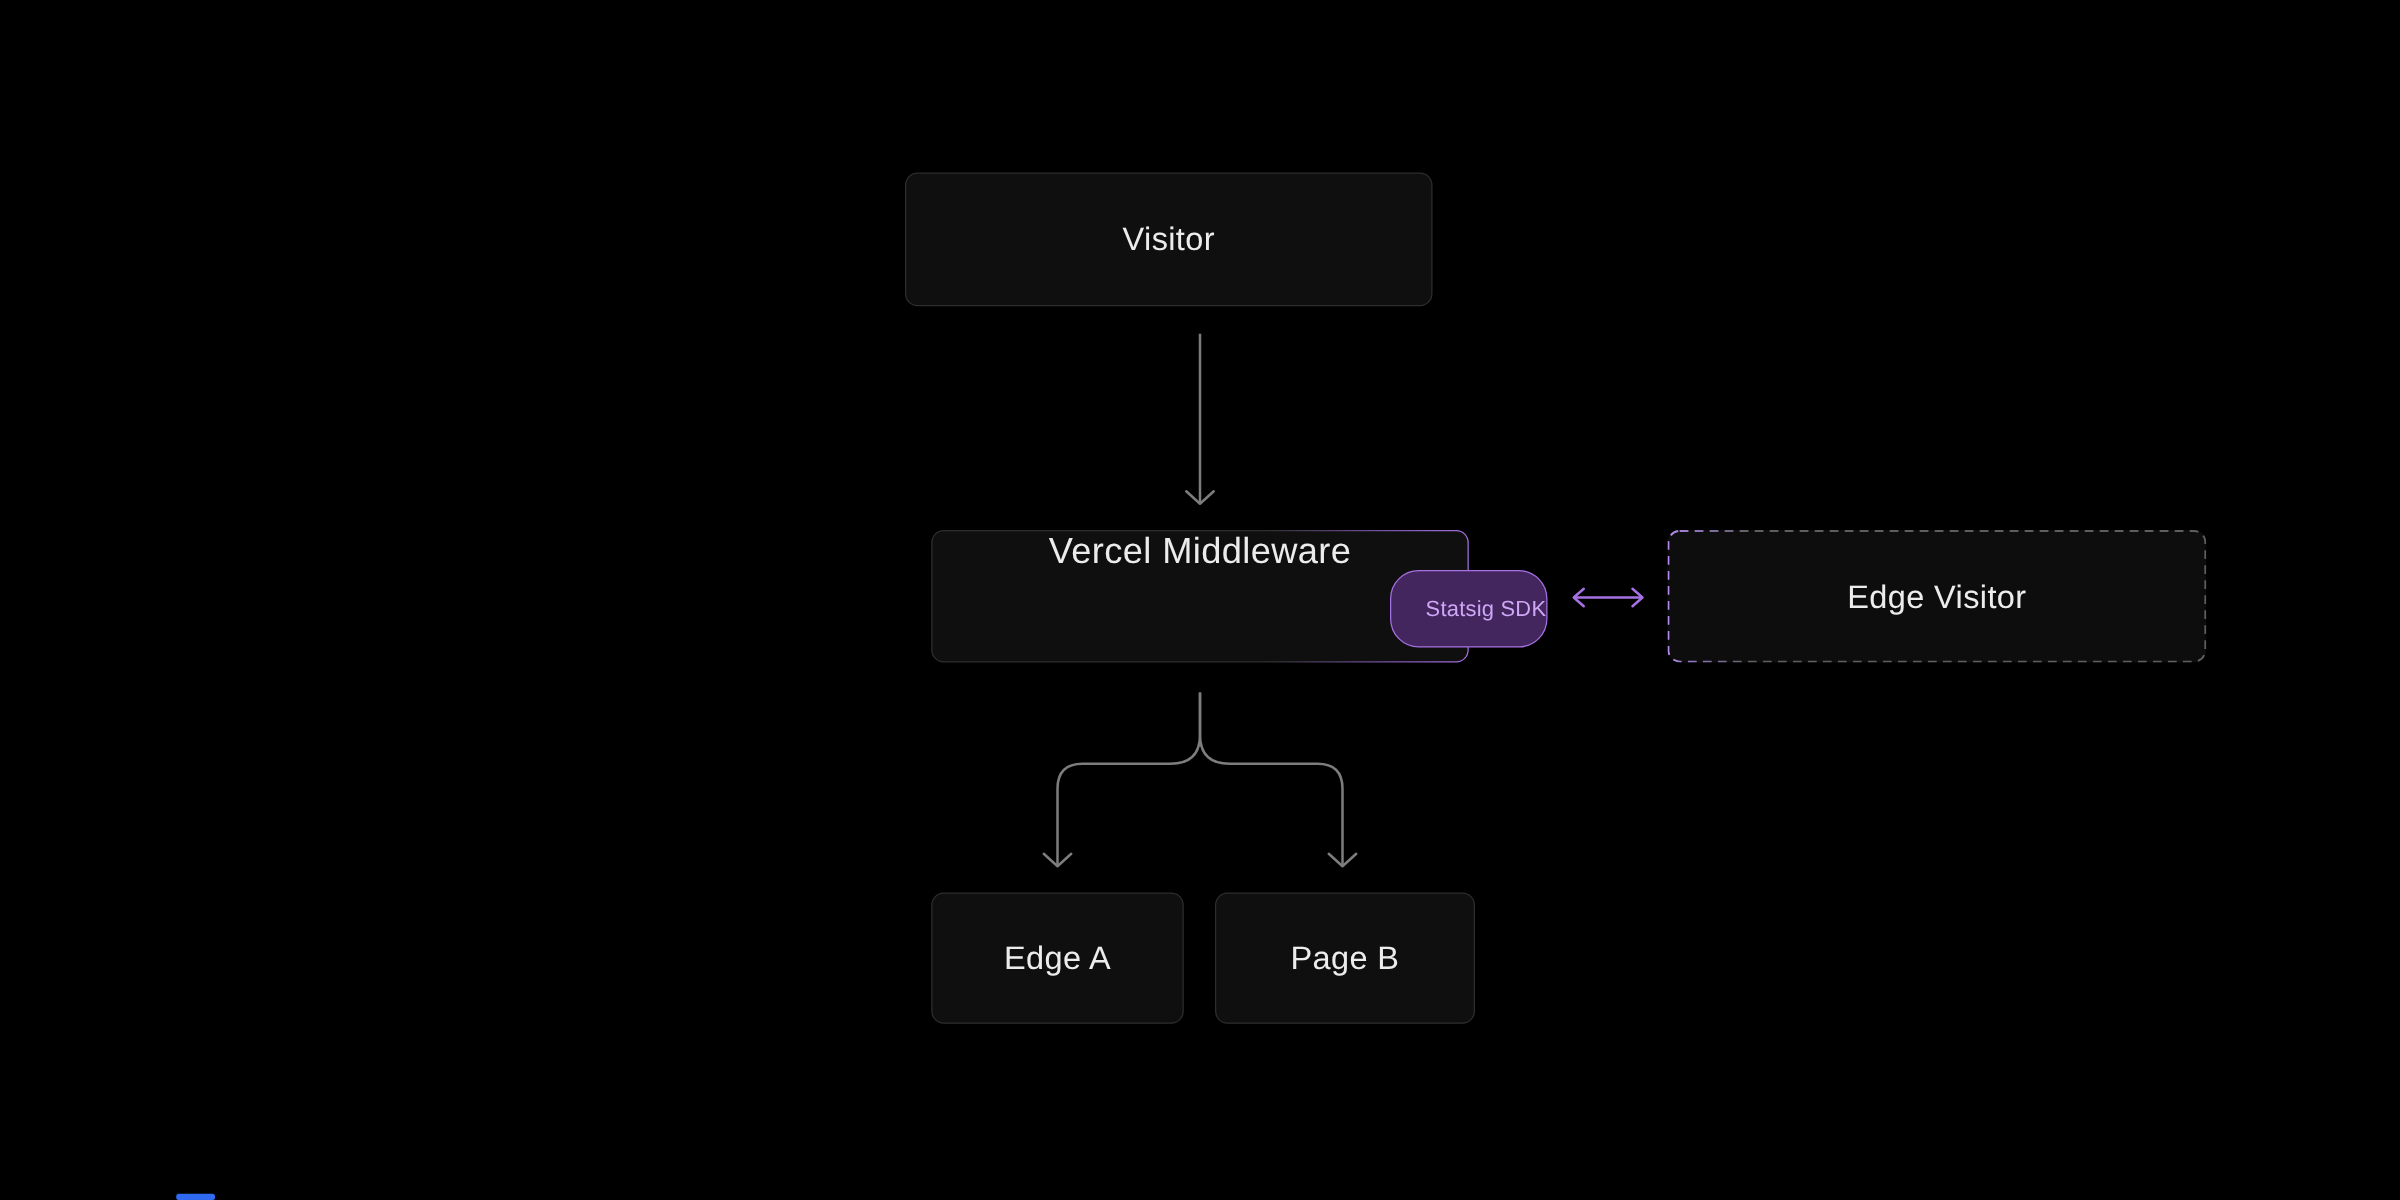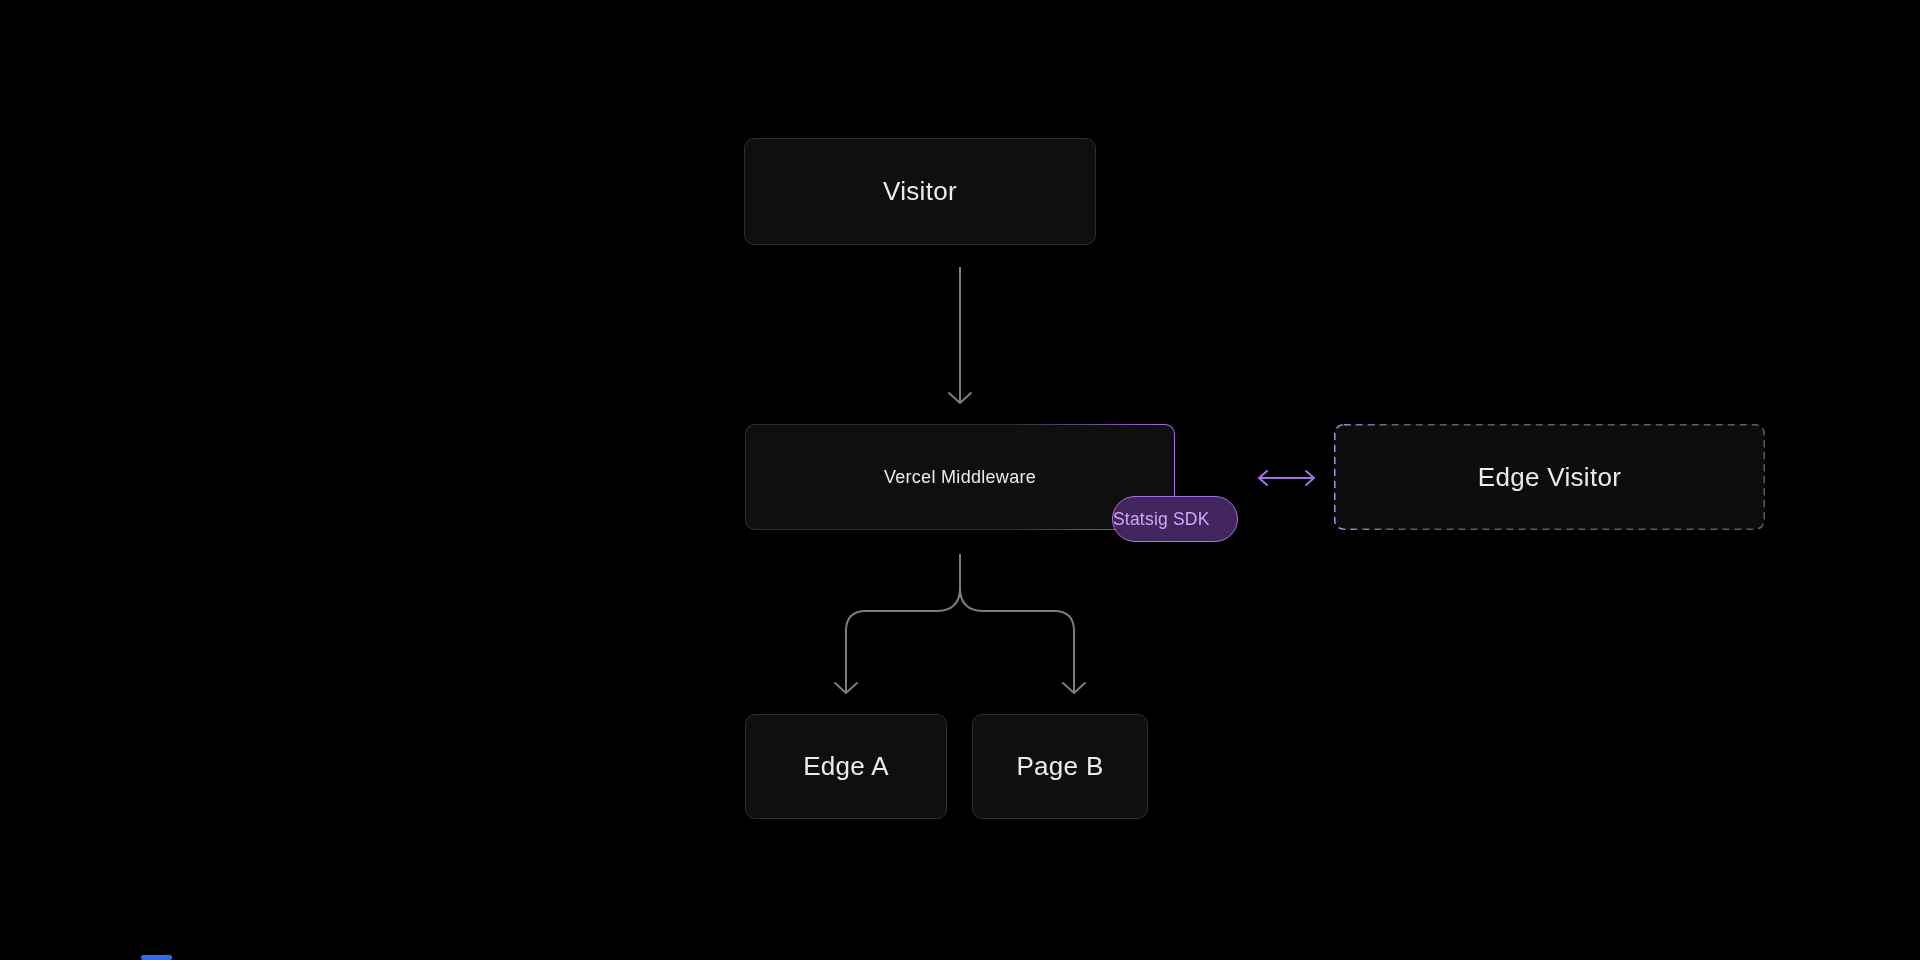--- a/index.html
+++ b/index.html
@@ -29,70 +29,69 @@
     box-sizing: border-box;
     background: var(--box-bg, #0f0f0f);
     border: 1px solid var(--box-border, #2e2e2e);
     border-radius: 10px;
     color: var(--box-text, #ececec);
     font-size: 26px;
     letter-spacing: 0.3px;
   }
   .node span { position: relative; z-index: 2; }
 
-  #node-visitor    { left: 744px;  top: 138px; width: 352px; height: 107px; }
+  #node-visitor    { left: 724px;  top: 138px; width: 422px; height: 107px; }
   #node-edge-config{ left: 1334px; top: 424px; width: 431px; height: 106px;
                      border: none; background: #0d0d0d; }
   #node-page-a     { left: 745px;  top: 714px; width: 202px; height: 105px; }
-  #node-page-b     { left: 972px;  top: 714px; width: 176px; height: 105px; }
+  #node-page-b     { left: 972px;  top: 714px; width: 208px; height: 105px; }
 
   
   .grad-wrap {
     position: absolute;
     left: 745px; top: 424px; width: 430px; height: 106px;
     box-sizing: border-box;
     padding: 1px;
     border-radius: 10px;
     background: linear-gradient(90deg,
       var(--box-border, #2e2e2e) 0%,
       var(--box-border, #2e2e2e) 62%,
       var(--accent-purple-dim, #7c54ad) 86%,
       var(--accent-purple, #a671e2) 100%);
   }
   .grad-inner {
     width: 100%; height: 100%;
     box-sizing: border-box;
     border-radius: 9px;
     background: var(--box-bg, #0f0f0f);
-    display: flex; align-items: center; justify-content: center;
+    display: flex; justify-content: center;
     color: var(--box-text, #ececec);
-    font-size: 18px;
+    font-size: 29px;
     letter-spacing: 0.3px;
   }
 
   .dashed-border-svg {
     position: absolute; inset: 0;
     width: 100%; height: 100%;
     z-index: 1;
   }
 
   .badge {
     position: absolute;
-    left: 1112px; top: 456px; width: 126px; height: 46px;
+    left: 1112px; top: 456px; width: 126px; height: 62px;
     box-sizing: border-box;
-    display: flex; align-items: center; justify-content: flex-start;
+    display: flex; align-items: center; justify-content: flex-end;
     background: var(--badge-bg, #44265f);
     border: 1.5px solid var(--accent-purple, #a671e2);
     border-radius: 23px;
     color: var(--badge-text, #cfa7f6);
     font-size: 17.5px;
     font-weight: 500;
     letter-spacing: 0.2px;
     z-index: 3;
-    margin-top: 40px;
   }
 
   .blue-notch {
     position: absolute;
     left: 141px; top: 955px;
     width: 31px; height: 5px;
     border-radius: 2px;
     background: var(--blue-notch, #2f6af0);
   }
 </style>

